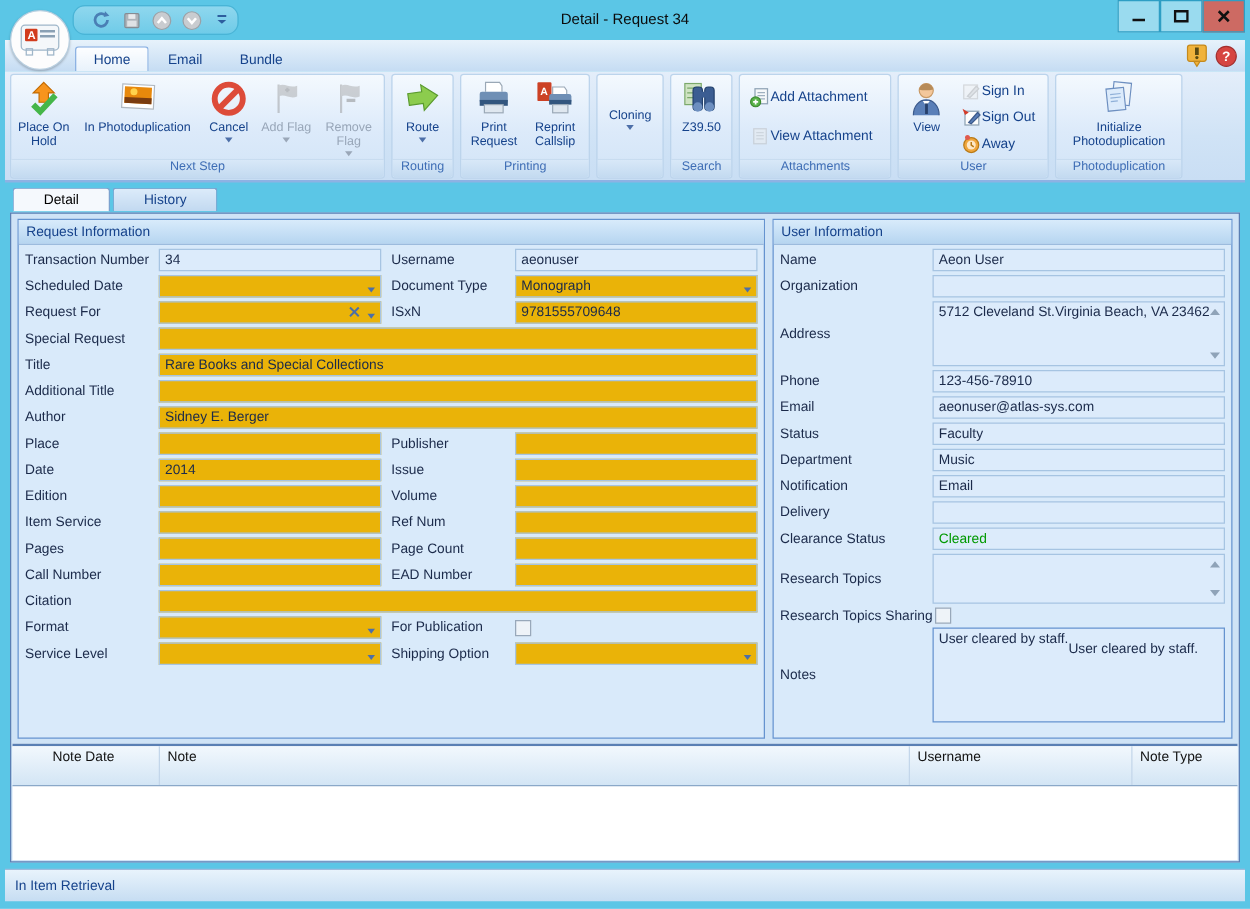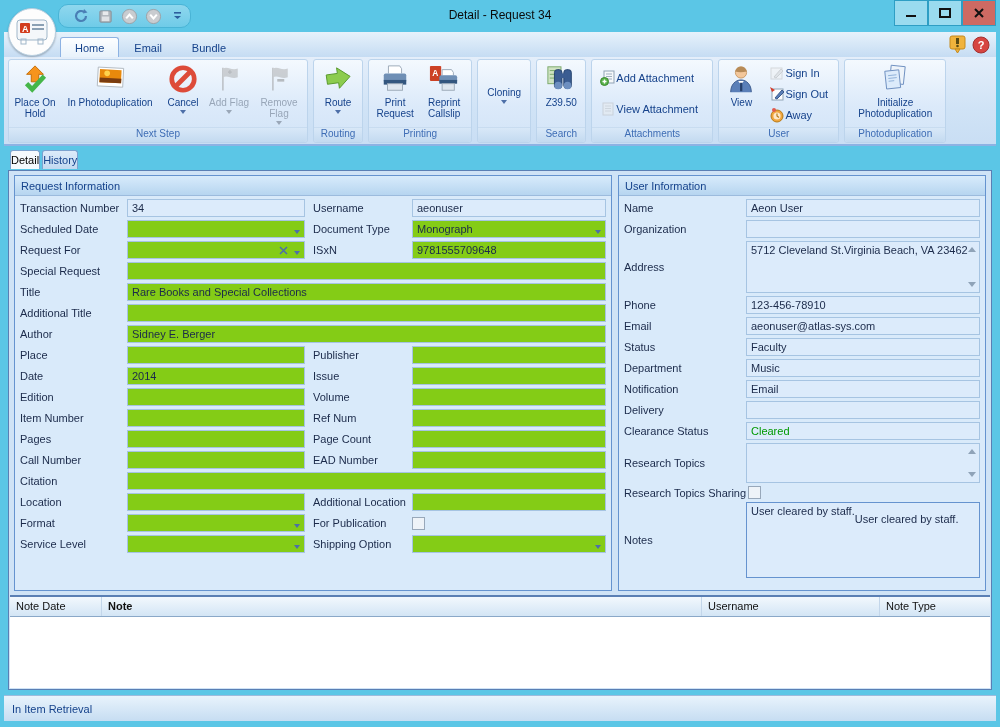--- a/index.html
+++ b/index.html
@@ -49,35 +49,35 @@
   .dis svg { filter:grayscale(1) opacity(.45); }
   .dar { width:0; height:0; border-left:3px solid transparent; border-right:3px solid transparent;
          border-top:4px solid #4d6fa8; display:inline-block; margin-top:2px; }
   .dis .dar { border-top-color:#9aa7b8; }
   .hl { outline:3px solid #c00000; outline-offset:-1px; }
   .smallcol { display:flex; flex-direction:column; justify-content:space-around; padding:2px 4px; }
   .sbtn { display:flex; align-items:center; gap:0; color:#15428b; padding:1px 4px; border-radius:2px; }
 
   
   .viewtabs { position:absolute; left:10px; top:150px; display:flex; z-index:5; }
-  .vtab { padding:3px 0; border:1px solid #7ba2cf; border-bottom:none; border-radius:3px 3px 0 0;
+  .vtab { padding:3px 24px; border:1px solid #7ba2cf; border-bottom:none; border-radius:3px 3px 0 0;
           background:linear-gradient(#dcebfa,#c2d9f0); color:#15428b; margin-right:2px; }
   .vtab.active { background:#f5f9fd; color:#000; position:relative; top:0; }
 
   .detailbox { position:absolute; left:8px; top:170px; width:984px; height:520px;
                background:#cfe3f6; border:1px solid #5a7fb4; }
 
   .panel { position:absolute; background:#d9eafa; border:1px solid #6593cf; }
   .panel-hdr { height:20px; line-height:20px; padding-left:6px; color:#15428b;
                background:linear-gradient(#d8ebfb,#b6d5f0); border-bottom:1px solid #9cbbdd; }
   .pbody { padding:3px 5px 0 5px; }
 
   .row { display:flex; align-items:center; margin-bottom:3px; }
   .lb { flex:none; }
-  .fld { height:18px; background:#84cc16; border:1px solid #a6c4e2; display:flex; align-items:center;
+  .fld { height:18px; background:#eab308; border:1px solid #a6c4e2; display:flex; align-items:center;
          padding:0 4px; position:relative; overflow:hidden; }
   .fld .fv { white-space:nowrap; }
   .ro { background:#dcebfb;text-align:center; }
   .ddf { padding-right:14px; }
   .ddf .dar { position:absolute; right:4px; top:7px; }
   .clr { position:absolute; right:16px; top:3px; }
   .grow { flex:1; }
   .cb { width:13px; height:13px; background:#eef3f8; border:1px solid #98a8ba; display:inline-block; }
   .multi { align-items:flex-start; padding-top:2px; justify-content:flex-start; }
   .sarr { position:absolute; right:3px; width:0; height:0;
@@ -85,22 +85,22 @@
   .sarr.up { top:5px; border-bottom:5px solid #8fa3b8; }
   .sarr.dn { bottom:5px; border-top:5px solid #8fa3b8; }
 
   
   .w107 { width:107px; } .w180 { width:178px; flex:none; } .w100 { width:99px; margin-left:8px; }
   .ulb { width:122px; }
 
   
   .grid { position:absolute; left:1px; right:1px; top:424px; bottom:1px; border-top:2px solid #5a7fb4;
           background:#fff; }
-  .ghead { display:flex; height:20px; background:linear-gradient(#f2f8fd,#d3e5f5);
-           border-bottom:1px solid #8aa8c8; color:#111; }
+  .ghead { display:flex; height:32px; background:linear-gradient(#f2f8fd,#d3e5f5);
+           border-bottom:1px solid #8aa8c8; color:#111;padding-left:26px; }
   .gcol { padding:3px 6px; border-right:1px solid #c3d6ea; white-space:nowrap; }
 
   
   .statusbar { position:absolute; left:4px; top:695px; width:992px; height:26px;
                background:linear-gradient(#e8f3fc,#c6ddf2); border-top:1px solid #9cbbdd;
                color:#15428b; line-height:26px; padding-left:8px; }
 </style>
 </head>
 <body>
 
@@ -524,21 +524,21 @@
         <span class="fld w180">
             <span class="fv"></span>
           </span>
         <span class="lb w100">Volume</span>
         <span class="fld grow">
             <span class="fv"></span>
           </span>
       </div>
 
       <div class="row">
-        <span class="lb w107">Item Number</span>
+        <span class="lb w107">Item Service</span>
         <span class="fld w180">
             <span class="fv"></span>
           </span>
         <span class="lb w100">Ref Num</span>
         <span class="fld grow">
             <span class="fv"></span>
           </span>
       </div>
 
       <div class="row">
@@ -563,30 +563,20 @@
           </span>
       </div>
 
       <div class="row">
         <span class="lb w107">Citation</span>
         <span class="fld grow">
             <span class="fv"></span>
           </span>
       </div>
 
-      <div class="row">
-        <span class="lb w107">Location</span>
-        <span class="fld w180">
-            <span class="fv"></span>
-          </span>
-        <span class="lb w100">Additional Location</span>
-        <span class="fld grow">
-            <span class="fv"></span>
-          </span>
-      </div>
 
       <div class="row">
         <span class="lb w107">Format</span>
         <span class="fld ddf w180">
             <span class="fv"></span>
             <span class="dar"></span>
           </span>
         <span class="lb w100">For Publication</span>
         <span class="cb"></span>
       </div>
@@ -705,21 +695,21 @@
           <span style="margin-top:8px;">User cleared by staff.</span>
         </span>
       </div>
 
     </div>
   </div>
 
   <div class="grid">
     <div class="ghead">
       <div class="gcol" style="width:92px;">Note Date</div>
-      <div class="gcol" style="width:600px;font-weight:bold;">Note</div>
+      <div class="gcol" style="width:600px;">Note</div>
       <div class="gcol" style="width:178px;">Username</div>
       <div class="gcol" style="flex:1; border-right:none;">Note Type</div>
     </div>
     <div style="flex:1;"></div>
   </div>
 
 </div>
 
 <div class="statusbar">
   <span>In Item Retrieval</span>

